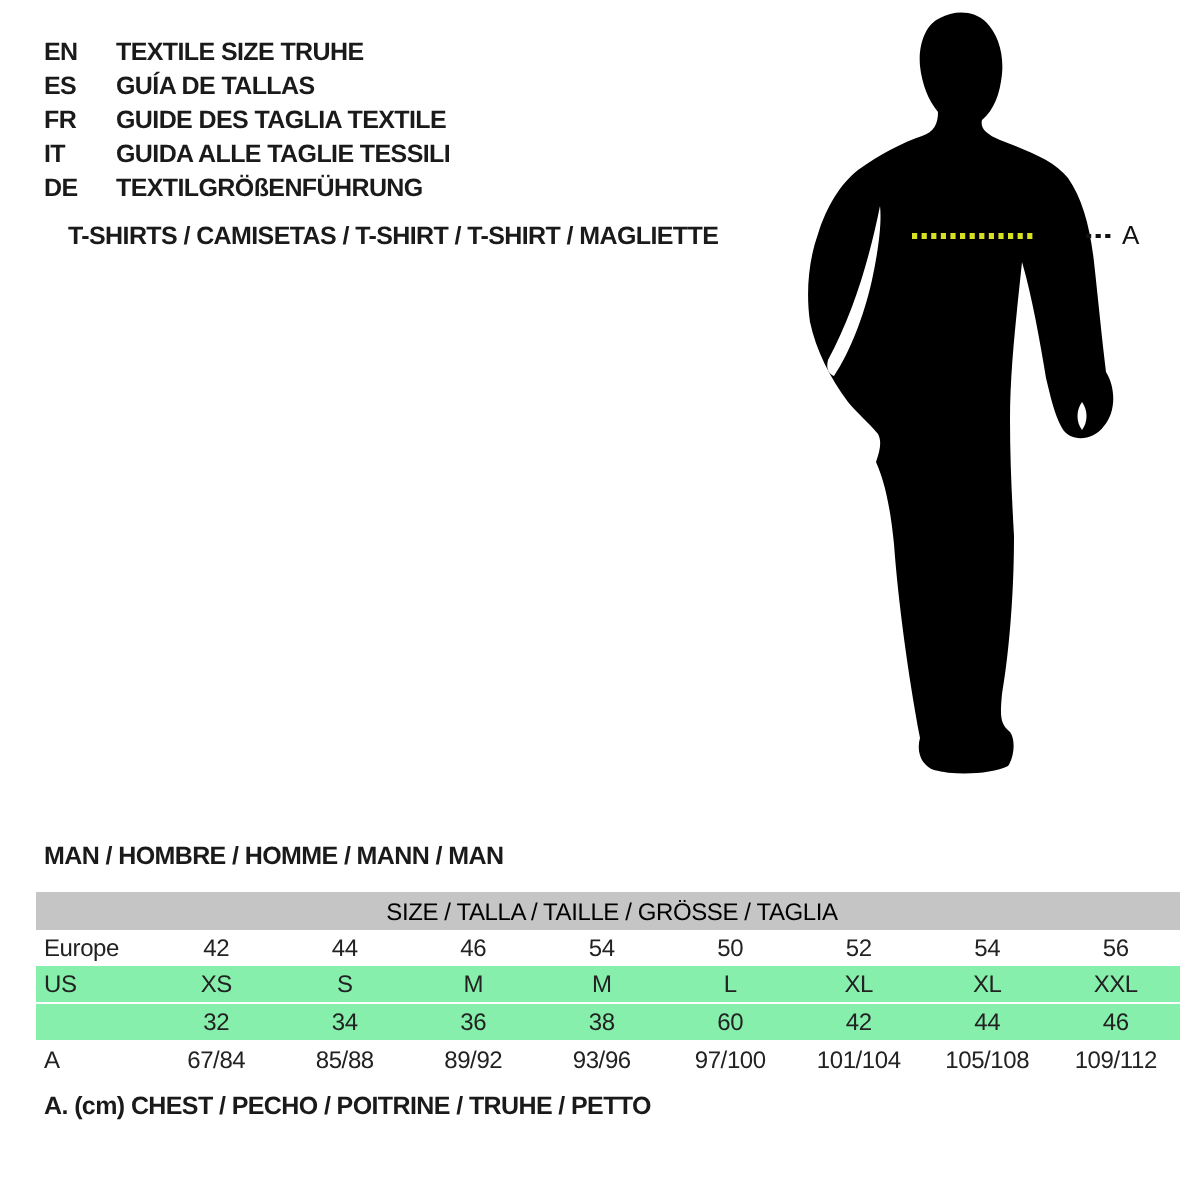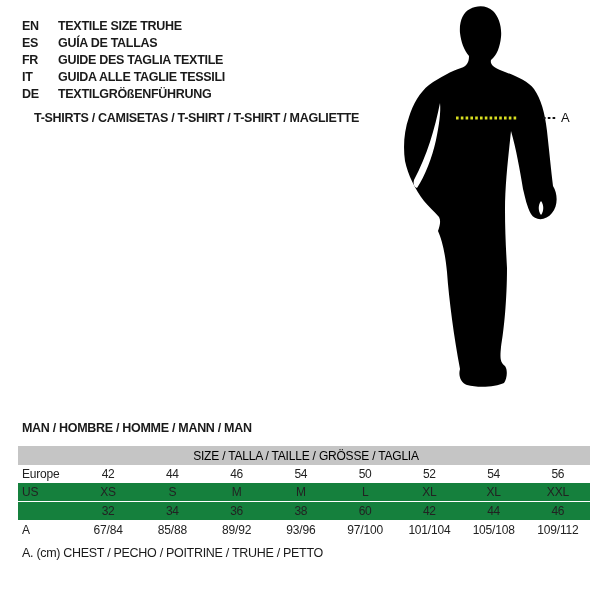--- a/index.html
+++ b/index.html
@@ -23,23 +23,23 @@
     position:absolute; top:446px; left:18px; width:572px;
     border-collapse:collapse; table-layout:fixed; font-size:12px; color:#222;
     letter-spacing:-0.2px;
   }
   th.bar {
     background:#c5c5c5; text-align:center; font-weight:normal;
     height:17px; padding:1px 0 1px 4px; font-size:12px; color:#000000;
   }
   td { height:18px; text-align:center; padding:0; }
   td.lbl { text-align:left; padding-left:4px; }
-  tr.shade td { background:#15803d; border-bottom:1px solid #ffffff; }
+  tr.shade td { background:#86efac; border-bottom:1px solid #ffffff; }
   
-  .footnote { position:absolute; top:546px; left:22px; font-weight:normal; font-size:12.5px; letter-spacing:-0.3px; }
+  .footnote { position:absolute; top:546px; left:22px; font-weight:bold; font-size:12.5px; letter-spacing:-0.3px; }
 </style>
 </head>
 <body>
 
 <div class="canvas">
 
   <div class="langs">
     <div class="lang-row">
       <span class="lang-code">EN</span>
       <span>TEXTILE SIZE TRUHE</span>

